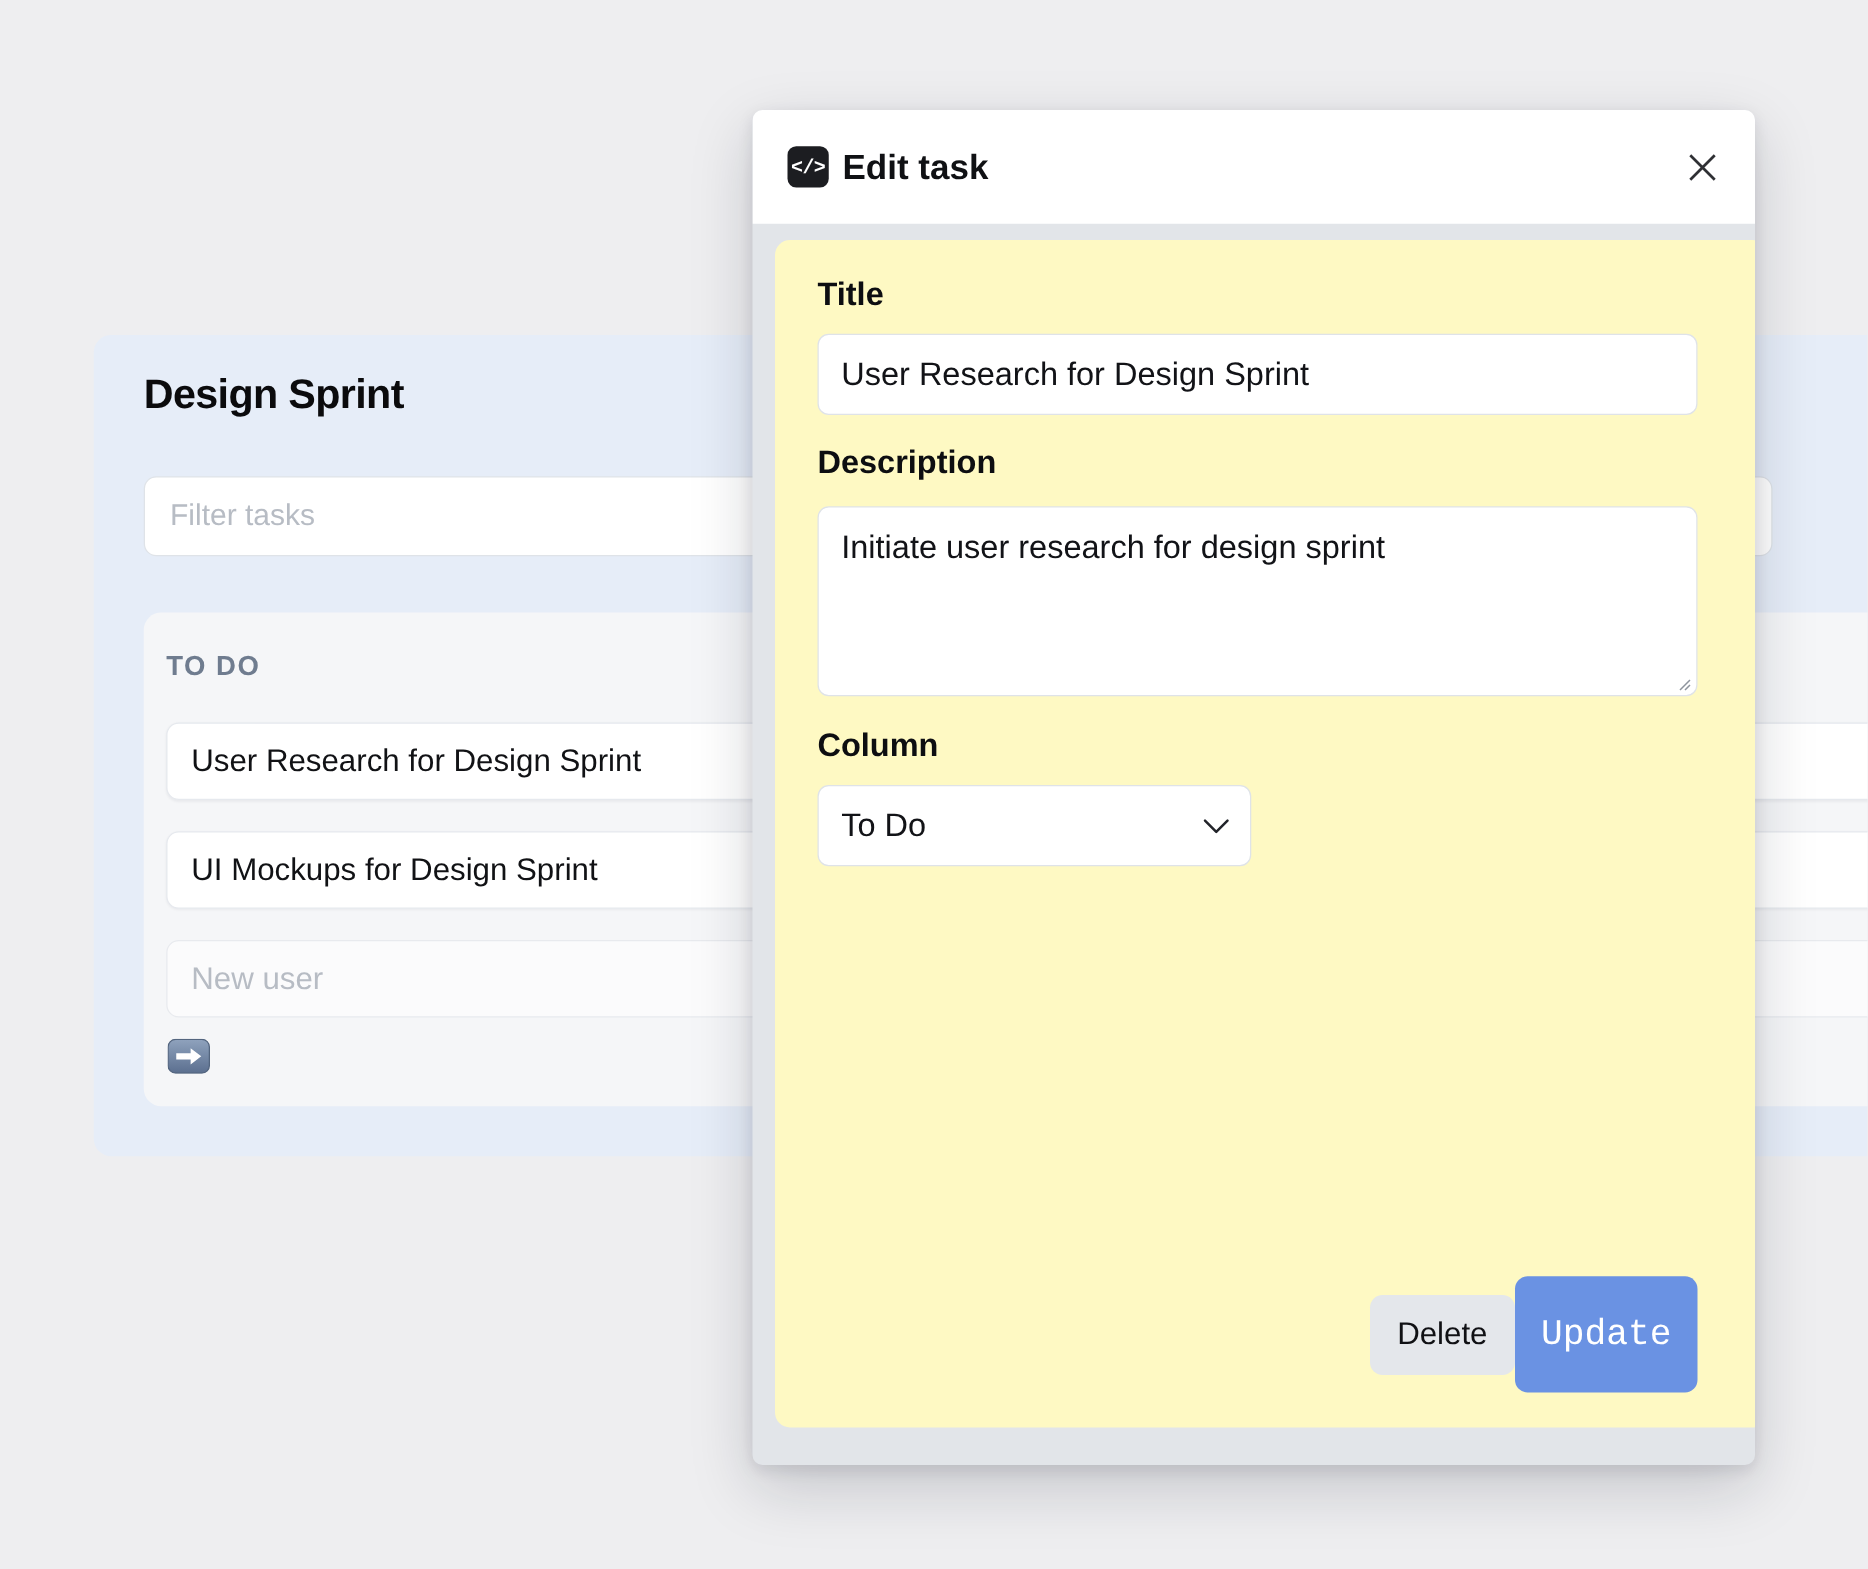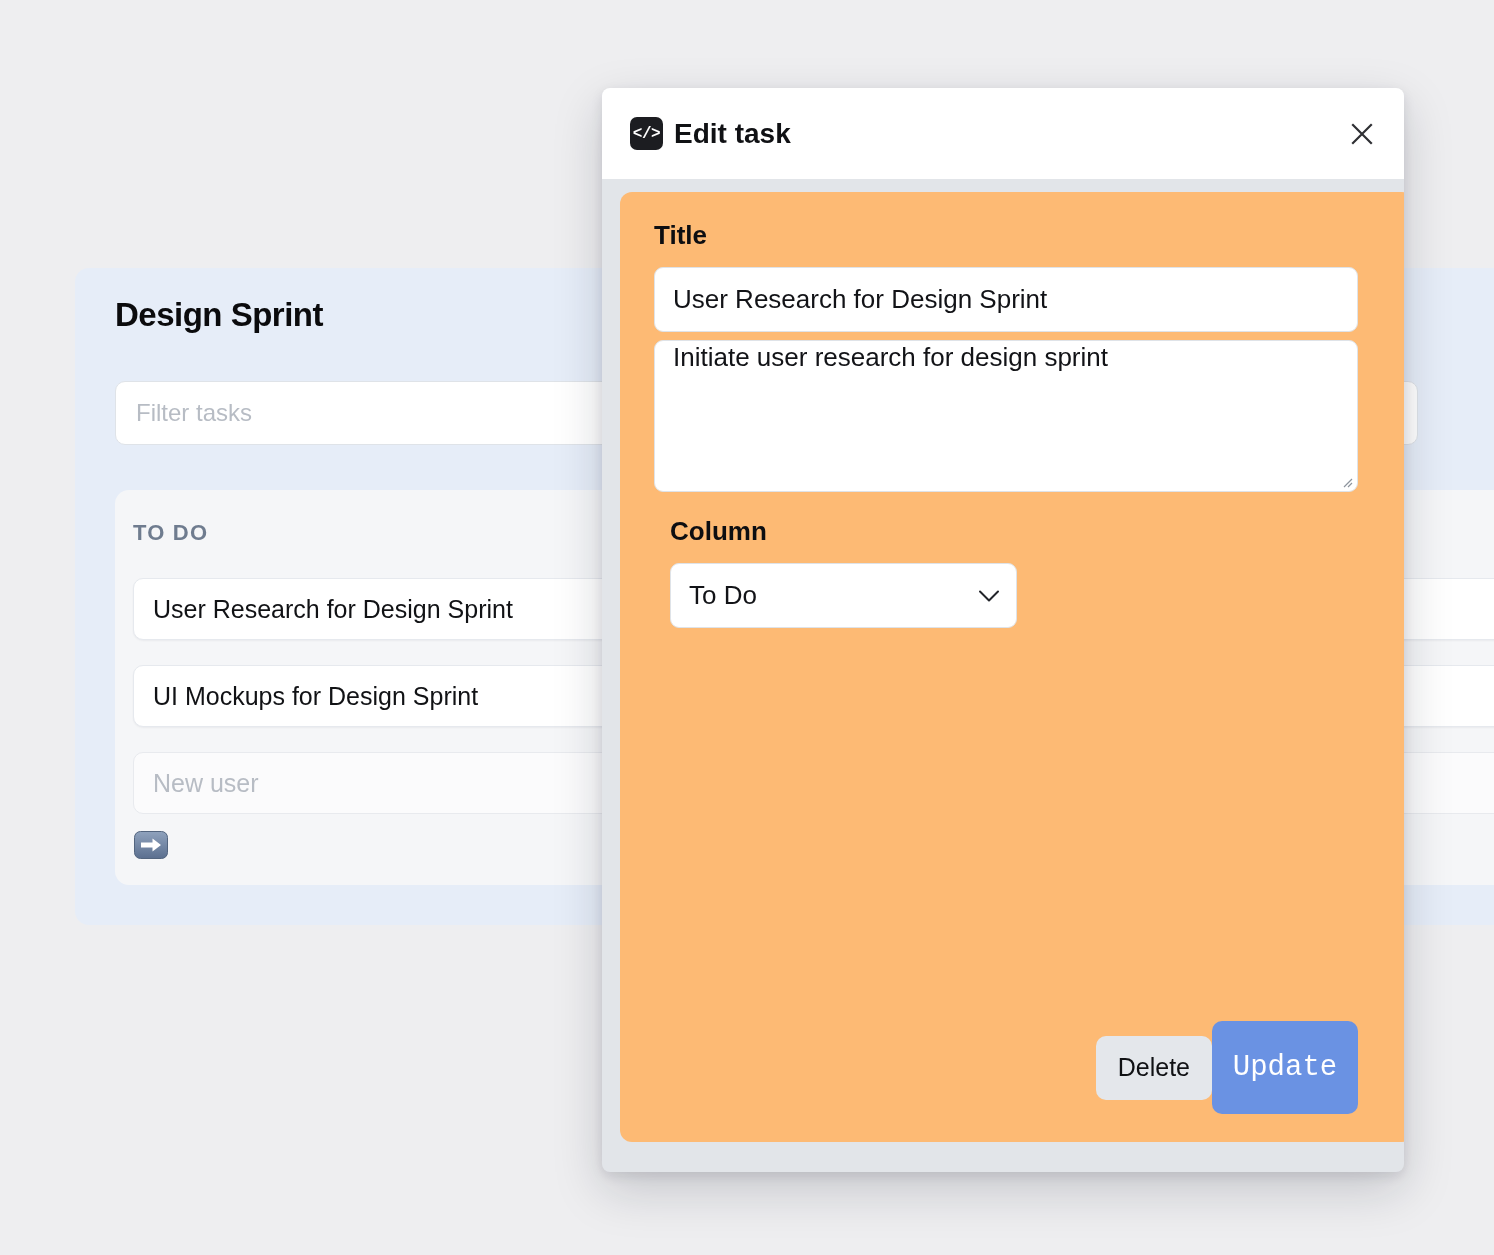--- a/index.html
+++ b/index.html
@@ -137,21 +137,21 @@
     transform: translateY(-50%);
     width: 44px; height: 44px;
     display: flex; align-items: center; justify-content: center;
     background: none; border: none; cursor: pointer;
   }
 
   .modal-card {
     position: absolute;
     left: 18px; top: 104px;
     width: 794px; height: 950px;
-    background: #fdba74;
+    background: #fef9c3;
     border-radius: 12px;
   }
   .field-label {
     font-size: 26px;
     font-weight: bold;
     color: #0d0e11;
   }
   .form-area {
     position: absolute;
     left: 34px; top: 28px;
@@ -164,40 +164,39 @@
     border-radius: 9px;
     background: #fff;
     display: flex; align-items: center;
     padding: 0 18px;
     font-size: 26px;
     color: #121317;
   }
   .label-gap { margin-top: 22px; }
   .textarea-box {
     position: relative;
-    margin-top: 8px;
+    margin-top: 20px;
     width: 704px; height: 152px;
     border: 1px solid #dfe3e8;
     border-radius: 9px;
     background: #fff;
-    padding: 1px 18px;
+    padding: 16px 18px;
     font-size: 26px;
     color: #121317;
     overflow: hidden;
   }
   .resize-grip {
     position: absolute;
     right: 4px; bottom: 3px;
     width: 14px; height: 14px;
   }
   .two-col {
     display: flex;
     margin-top: 24px;
     gap: 10px;
-    margin-left: 16px;
   }
   .col-field { width: 347px; }
   .col-field.order-field { width: 347px; }
   .select-box {
     margin-top: 16px;
     position: relative;
     width: 347px; height: 65px;
     border: 1px solid #dfe3e8;
     border-radius: 9px;
     background: #fff;
@@ -315,20 +314,21 @@
 
     <div class="modal-card">
 
       <div class="form-area">
 
         <div class="field-label">Title</div>
         <div class="text-input">
           <span>User Research for Design Sprint</span>
         </div>
 
+        <div class="field-label label-gap">Description</div>
         <div class="textarea-box">
           <span>Initiate user research for design sprint</span>
           <svg class="resize-grip" viewBox="0 0 14 14">
             <path d="M13 5 L5 13 M13 9 L9 13" stroke="#8e949d" stroke-width="1.2" fill="none"></path>
           </svg>
         </div>
 
         <div class="two-col">
 
           <div class="col-field">

